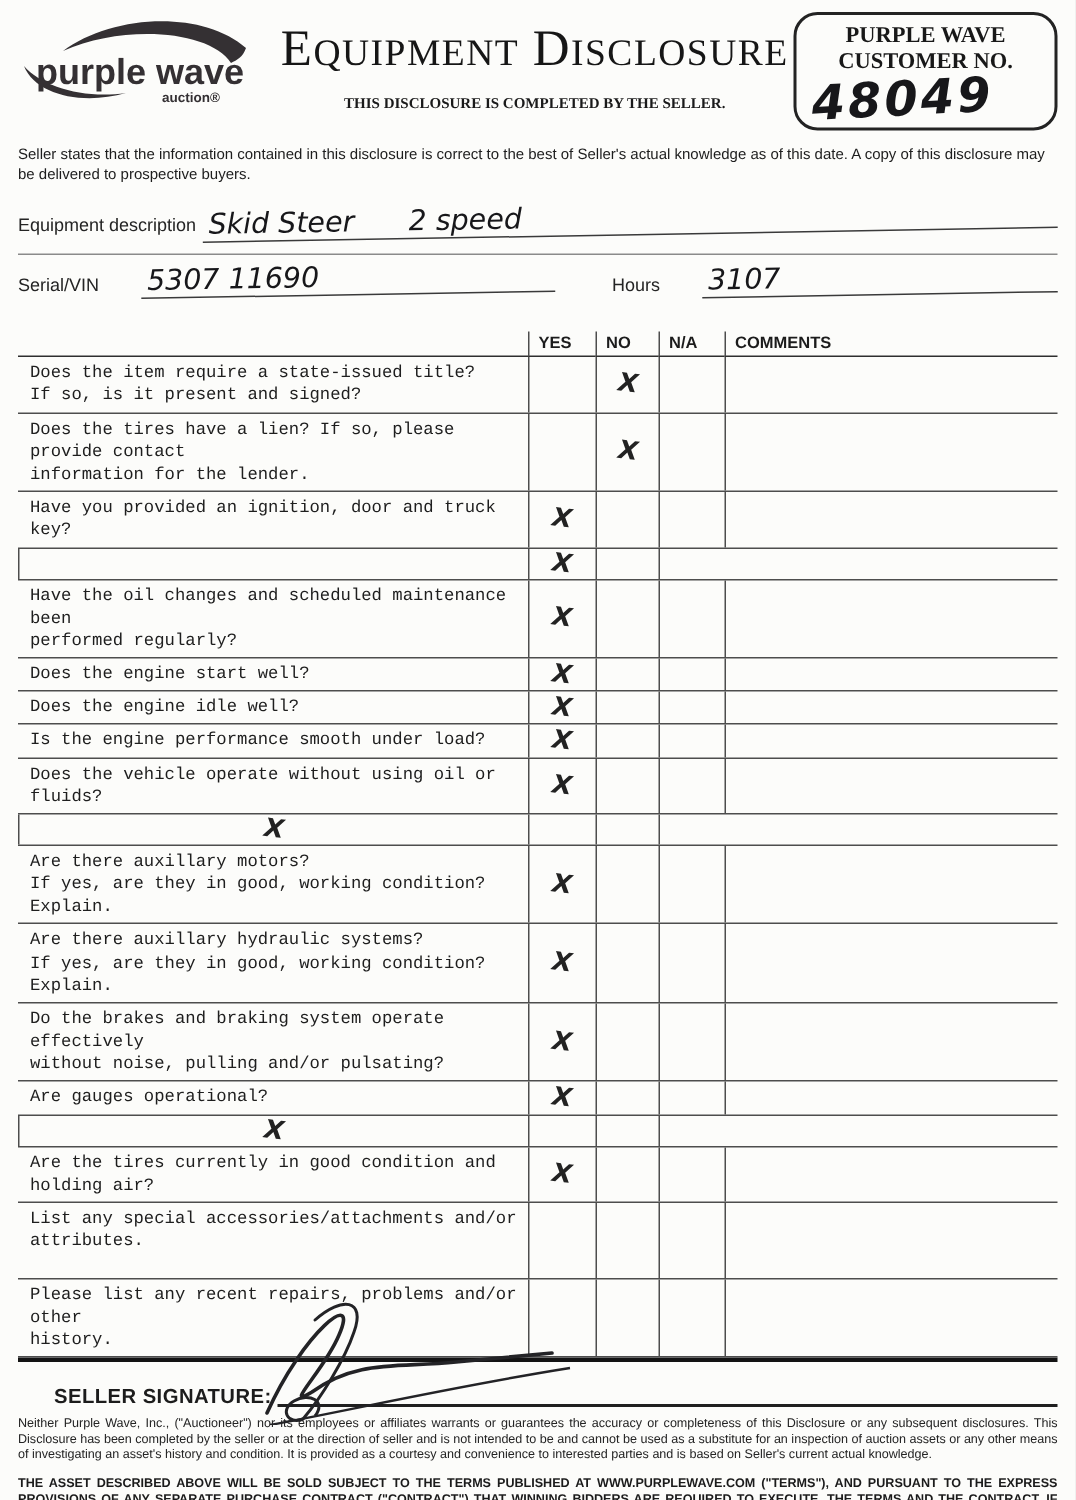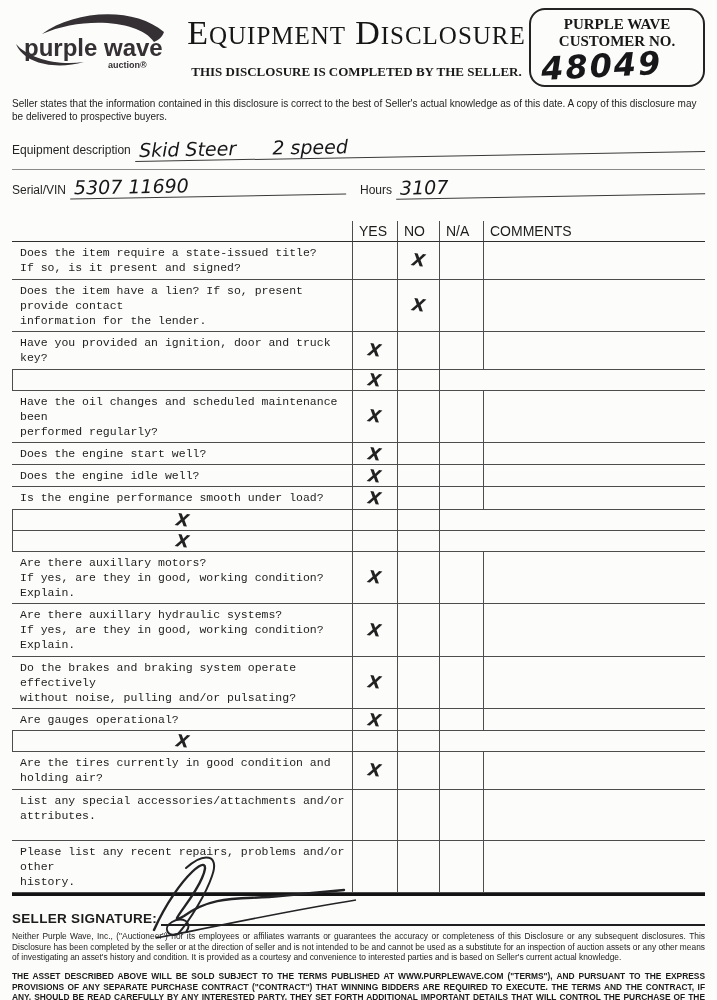--- a/index.html
+++ b/index.html
@@ -7,54 +7,54 @@
         font-family:"Liberation Sans",sans-serif;overflow:hidden;box-sizing:border-box;
         padding:0 12px;}
   
   .hdr{display:flex;align-items:flex-start;padding-top:8px;}
   .logo{width:172px;flex:0 0 auto;}
   .title-block{flex:1;text-align:center;padding-top:8px;}
   .title{font-family:"Liberation Serif",serif;font-weight:normal;color:#161616;
          letter-spacing:1px;margin:0;line-height:1;}
   .title-word{display:inline-block;text-transform:uppercase;font-size:25px;}
   .title-word::first-letter{font-size:34px;}
-  .subtitle{font-family:"Liberation Serif",serif;font-weight:bold;font-size:13px;
+  .subtitle{font-family:"Liberation Serif",serif;font-weight:bold;font-size:10px;
             margin-top:14px;color:#1a1a1a;}
   .cust-box{flex:0 0 auto;width:156px;border:2px solid #232323;border-radius:16px;
             padding:6px 8px 2px;text-align:center;font-family:"Liberation Serif",serif;
             font-weight:bold;font-size:15px;line-height:1.15;color:#181818;min-height:66px;}
   .hand{font-family:cursive,"DejaVu Sans",sans-serif;font-style:italic;color:#17171a;}
   .cust-val{font-size:32px;font-weight:bold;text-align:left;margin:-4px 0 0 2px;
             transform:rotate(-3deg);letter-spacing:2px;}
   
   .statement{font-size:10px;line-height:1.3;margin:10px 0 0;color:#1d1d1d;}
   .frow{display:flex;align-items:flex-end;font-size:12px;margin-top:13px;}
   .flabel{white-space:nowrap;padding-right:4px;color:#242424;}
   .fvalue{border-bottom:1.5px solid #3a3a3a;white-space:pre;font-size:19px;line-height:1;
           padding:0 4px 1px;transform:rotate(-1deg);}
   .grow{flex:1;}
   .hrline{border-top:1px solid #8a8a8a;margin-top:12px;}
   
   .qtable{margin-top:24px;border-bottom:3px solid #131313;font-size:11.5px;}
   .trow,.thead{display:grid;grid-template-columns:340px 45px 42px 44px 1fr;}
-  .thead{font-weight:normal;font-size:14px;}
+  .thead{font-weight:bold;font-size:11px;}
   .thead .cell{border-bottom:1.5px solid #2e2e2e;padding:2px 0 2px 6px;}
   .cell{box-sizing:border-box;}
   .cv{border-left:1px solid #4d4d4d;}
   .trow{border-bottom:1px solid #4d4d4d;}
   .q{padding:3px 4px 3px 8px;line-height:1.32;white-space:pre-line;color:#1e1e1e;font-family:Liberation Mono, monospace;}
   .mark{display:flex;align-items:center;justify-content:center;}
   .single .q{min-height:15px;}
   .double .q{min-height:28px;}
   .double-spaced .q{min-height:40px;}
   .tall .q{min-height:50px;}
   .xmark{font-family:"DejaVu Sans",sans-serif;font-weight:bold;font-size:17px;
          display:inline-block;transform:rotate(7deg) skewX(-10deg);color:#222;}
   
-  .sigrow{display:flex;align-items:flex-end;position:relative;margin-top:4px;height:26px;}
+  .sigrow{display:flex;align-items:flex-end;position:relative;margin-top:4px;height:26px;margin-left:24px;}
   .siglabel{font-weight:bold;font-size:13.5px;letter-spacing:.3px;white-space:nowrap;}
   .sigline{flex:1;border-bottom:2px solid #1f1f1f;height:16px;margin-left:4px;}
   .scrawl{position:absolute;left:108px;top:-58px;pointer-events:none;}
   
   .legal1{font-size:8.4px;line-height:1.25;text-align:justify;margin-top:5px;color:#242424;}
   .legal2{font-size:8.4px;line-height:1.25;text-align:justify;margin-top:6px;font-weight:bold;
           color:#1b1b1b;}
 </style>
 </head>
 <body>
@@ -84,21 +84,21 @@
   <p class="statement">Seller states that the information contained in this disclosure is correct to the best of Seller's actual knowledge as of this date. A copy of this disclosure may be delivered to prospective buyers.</p>
 
 
   <div class="frow">
     <span class="flabel">Equipment description</span>
     <span class="fvalue hand grow">Skid Steer      2 speed</span>
   </div>
 
   <div class="hrline"></div>
 
-  <div class="frow" style="margin-top:6px;">
+  <div class="frow" style="margin-top:6px;gap:24px;">
     <span class="flabel">Serial/VIN</span>
     <span class="fvalue hand" style="width:268px;">5307 11690</span>
     <span class="flabel" style="padding-left:14px;">Hours</span>
     <span class="fvalue hand grow">3107</span>
   </div>
 
   <div class="qtable">
     <div class="thead">
       <div class="cell"></div>
       <div class="cell cv">YES</div>
@@ -111,21 +111,21 @@
           <div class="cell q">Does the item require a state-issued title?
 If so, is it present and signed?</div>
           <div class="cell cv mark"></div>
           <div class="cell cv mark">
             <span class="xmark">X</span>
           </div>
           <div class="cell cv mark"></div>
           <div class="cell cv"></div>
         </div>
         <div class="trow double">
-          <div class="cell q">Does the item have a lien? If so, present provide contact
+          <div class="cell q">Does the tires have a lien? If so, please provide contact
 information for the lender.</div>
           <div class="cell cv mark"></div>
           <div class="cell cv mark">
             <span class="xmark">X</span>
           </div>
           <div class="cell cv mark"></div>
           <div class="cell cv"></div>
         </div>
         <div class="trow single">
           <div class="cell q">Have you provided an ignition, door and truck key?</div>
@@ -175,20 +175,21 @@
         <div class="trow single">
           <div class="cell q">Is the engine performance smooth under load?</div>
           <div class="cell cv mark">
             <span class="xmark">X</span>
           </div>
           <div class="cell cv mark"></div>
           <div class="cell cv mark"></div>
           <div class="cell cv"></div>
         </div>
         <div class="trow single">
+          <div class="cell q">Does the vehicle operate without using oil or fluids?</div>
           <div class="cell cv mark">
             <span class="xmark">X</span>
           </div>
           <div class="cell cv mark"></div>
           <div class="cell cv mark"></div>
           <div class="cell cv"></div>
         </div>
         <div class="trow single">
           <div class="cell cv mark">
             <span class="xmark">X</span>

